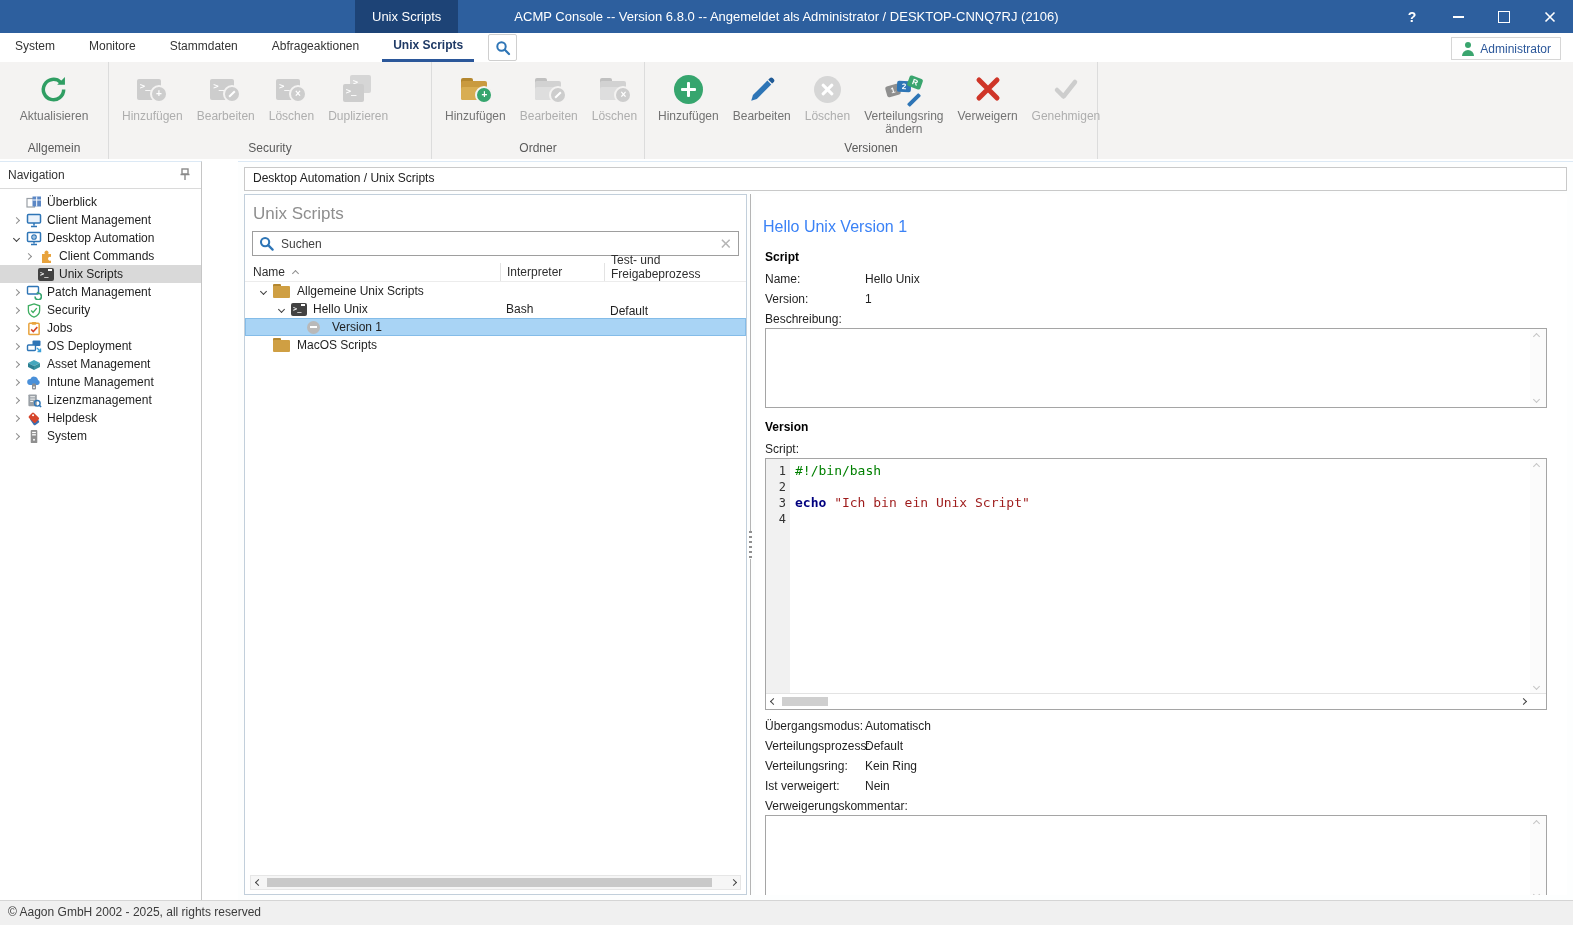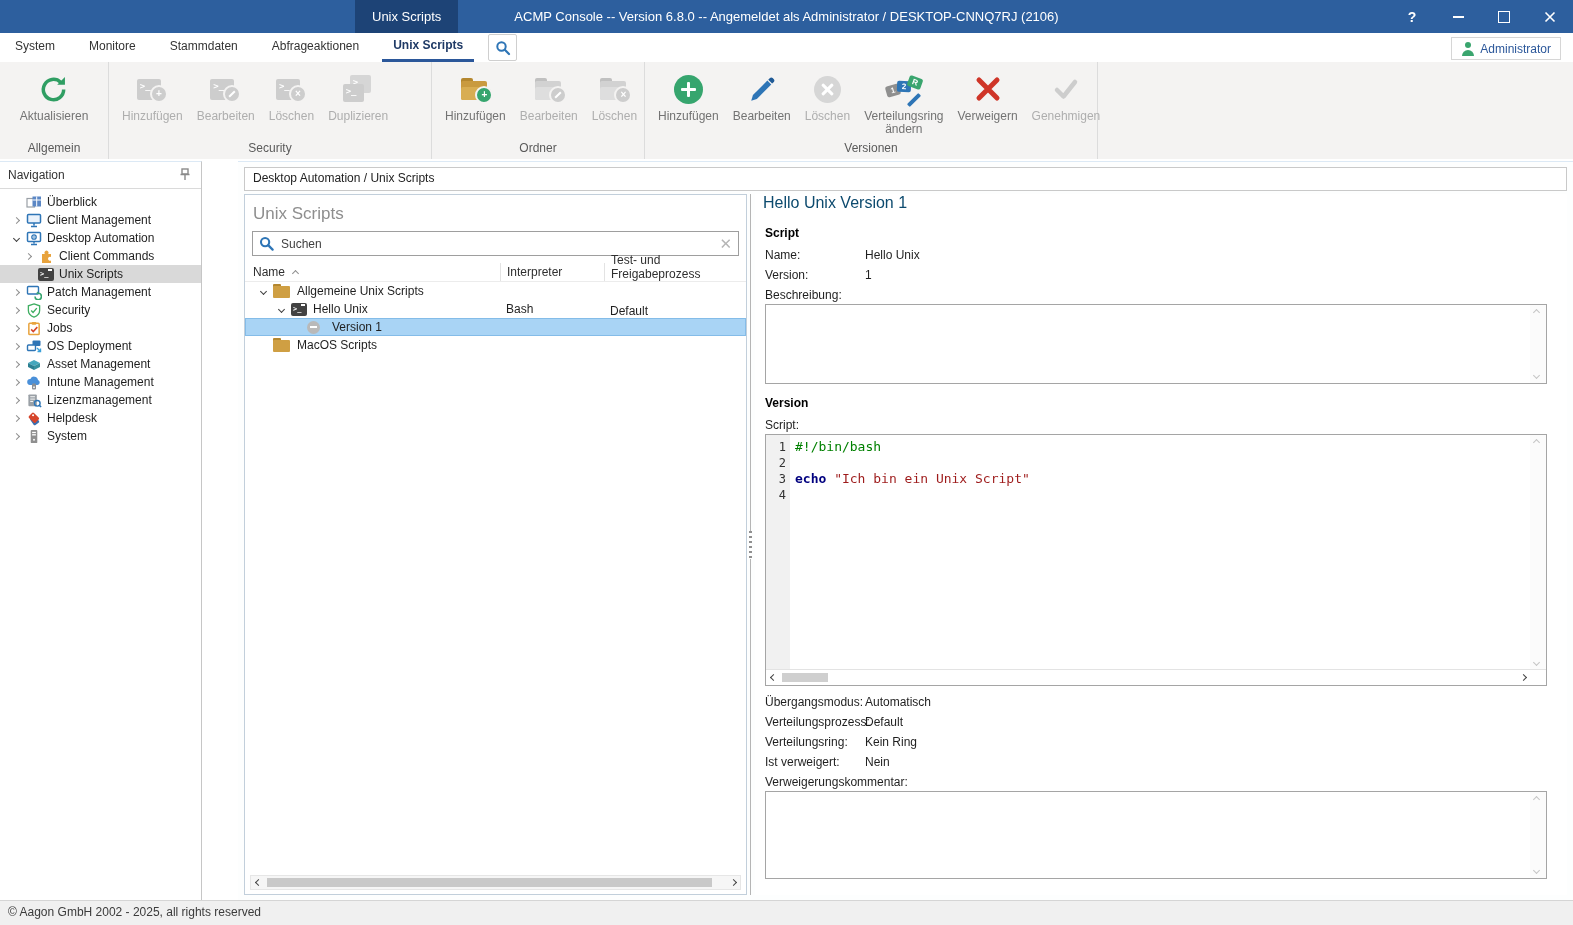--- a/index.html
+++ b/index.html
@@ -113,21 +113,21 @@
   .spacer20{width:20px;flex:0 0 20px;}
   .chevbox{width:20px;flex:0 0 20px;display:inline-flex;justify-content:center;}
   .hscroll{position:absolute;left:5px;right:5px;bottom:4px;height:15px;background:#f6f6f6;border:1px solid #e6e6e6;box-sizing:border-box;display:flex;align-items:center;}
   .hthumb{position:absolute;left:16px;right:28px;top:2px;height:9px;background:#c9c9c9;}
   .sarrow{width:14px;display:flex;justify-content:center;color:#333;}
   .splitter{width:8px;position:relative;}
   .splitter::before{content:"";position:absolute;left:3px;top:0;bottom:0;border-left:1px solid #b5b5b5;}
   .splitter::after{content:"";position:absolute;left:2px;top:50%;margin-top:-14px;width:3px;height:28px;background:repeating-linear-gradient(to bottom,#8f8f8f 0 2px,#fff 2px 5px);}
   
   .rightp{flex:1;background:#fff;padding:0 20px 0 6px;overflow:hidden;}
-  .dettitle{color:#0c4a6e;font-size:16px;margin:0 0 0 2px;}
+  .dettitle{color:#3b82f6;font-size:16px;margin:24px 0 0 2px;}
   .sech{font-weight:bold;color:#000;margin:14px 0 5px 4px;}
   .frow{display:flex;height:20px;align-items:center;padding-left:4px;}
   .flabel{width:100px;flex:0 0 100px;}
   .labelline{height:19px;display:flex;align-items:center;padding-left:4px;}
   .tabox{position:relative;border:1px solid #a5a5a5;background:#fff;margin-left:4px;}
   .tabox .vstrip{position:absolute;right:0;top:0;bottom:0;width:16px;background:#fbfbfb;}
   .vstrip .chev{position:absolute;left:4px;border-color:#c4c4c4;}
   .vstrip .chev.t{top:5px;}
   .vstrip .chev.b{bottom:5px;}
   .editor{position:relative;height:250px;border:1px solid #a5a5a5;margin-left:4px;background:#fff;font-family:"DejaVu Sans Mono","Liberation Mono",monospace;font-size:13px;}

